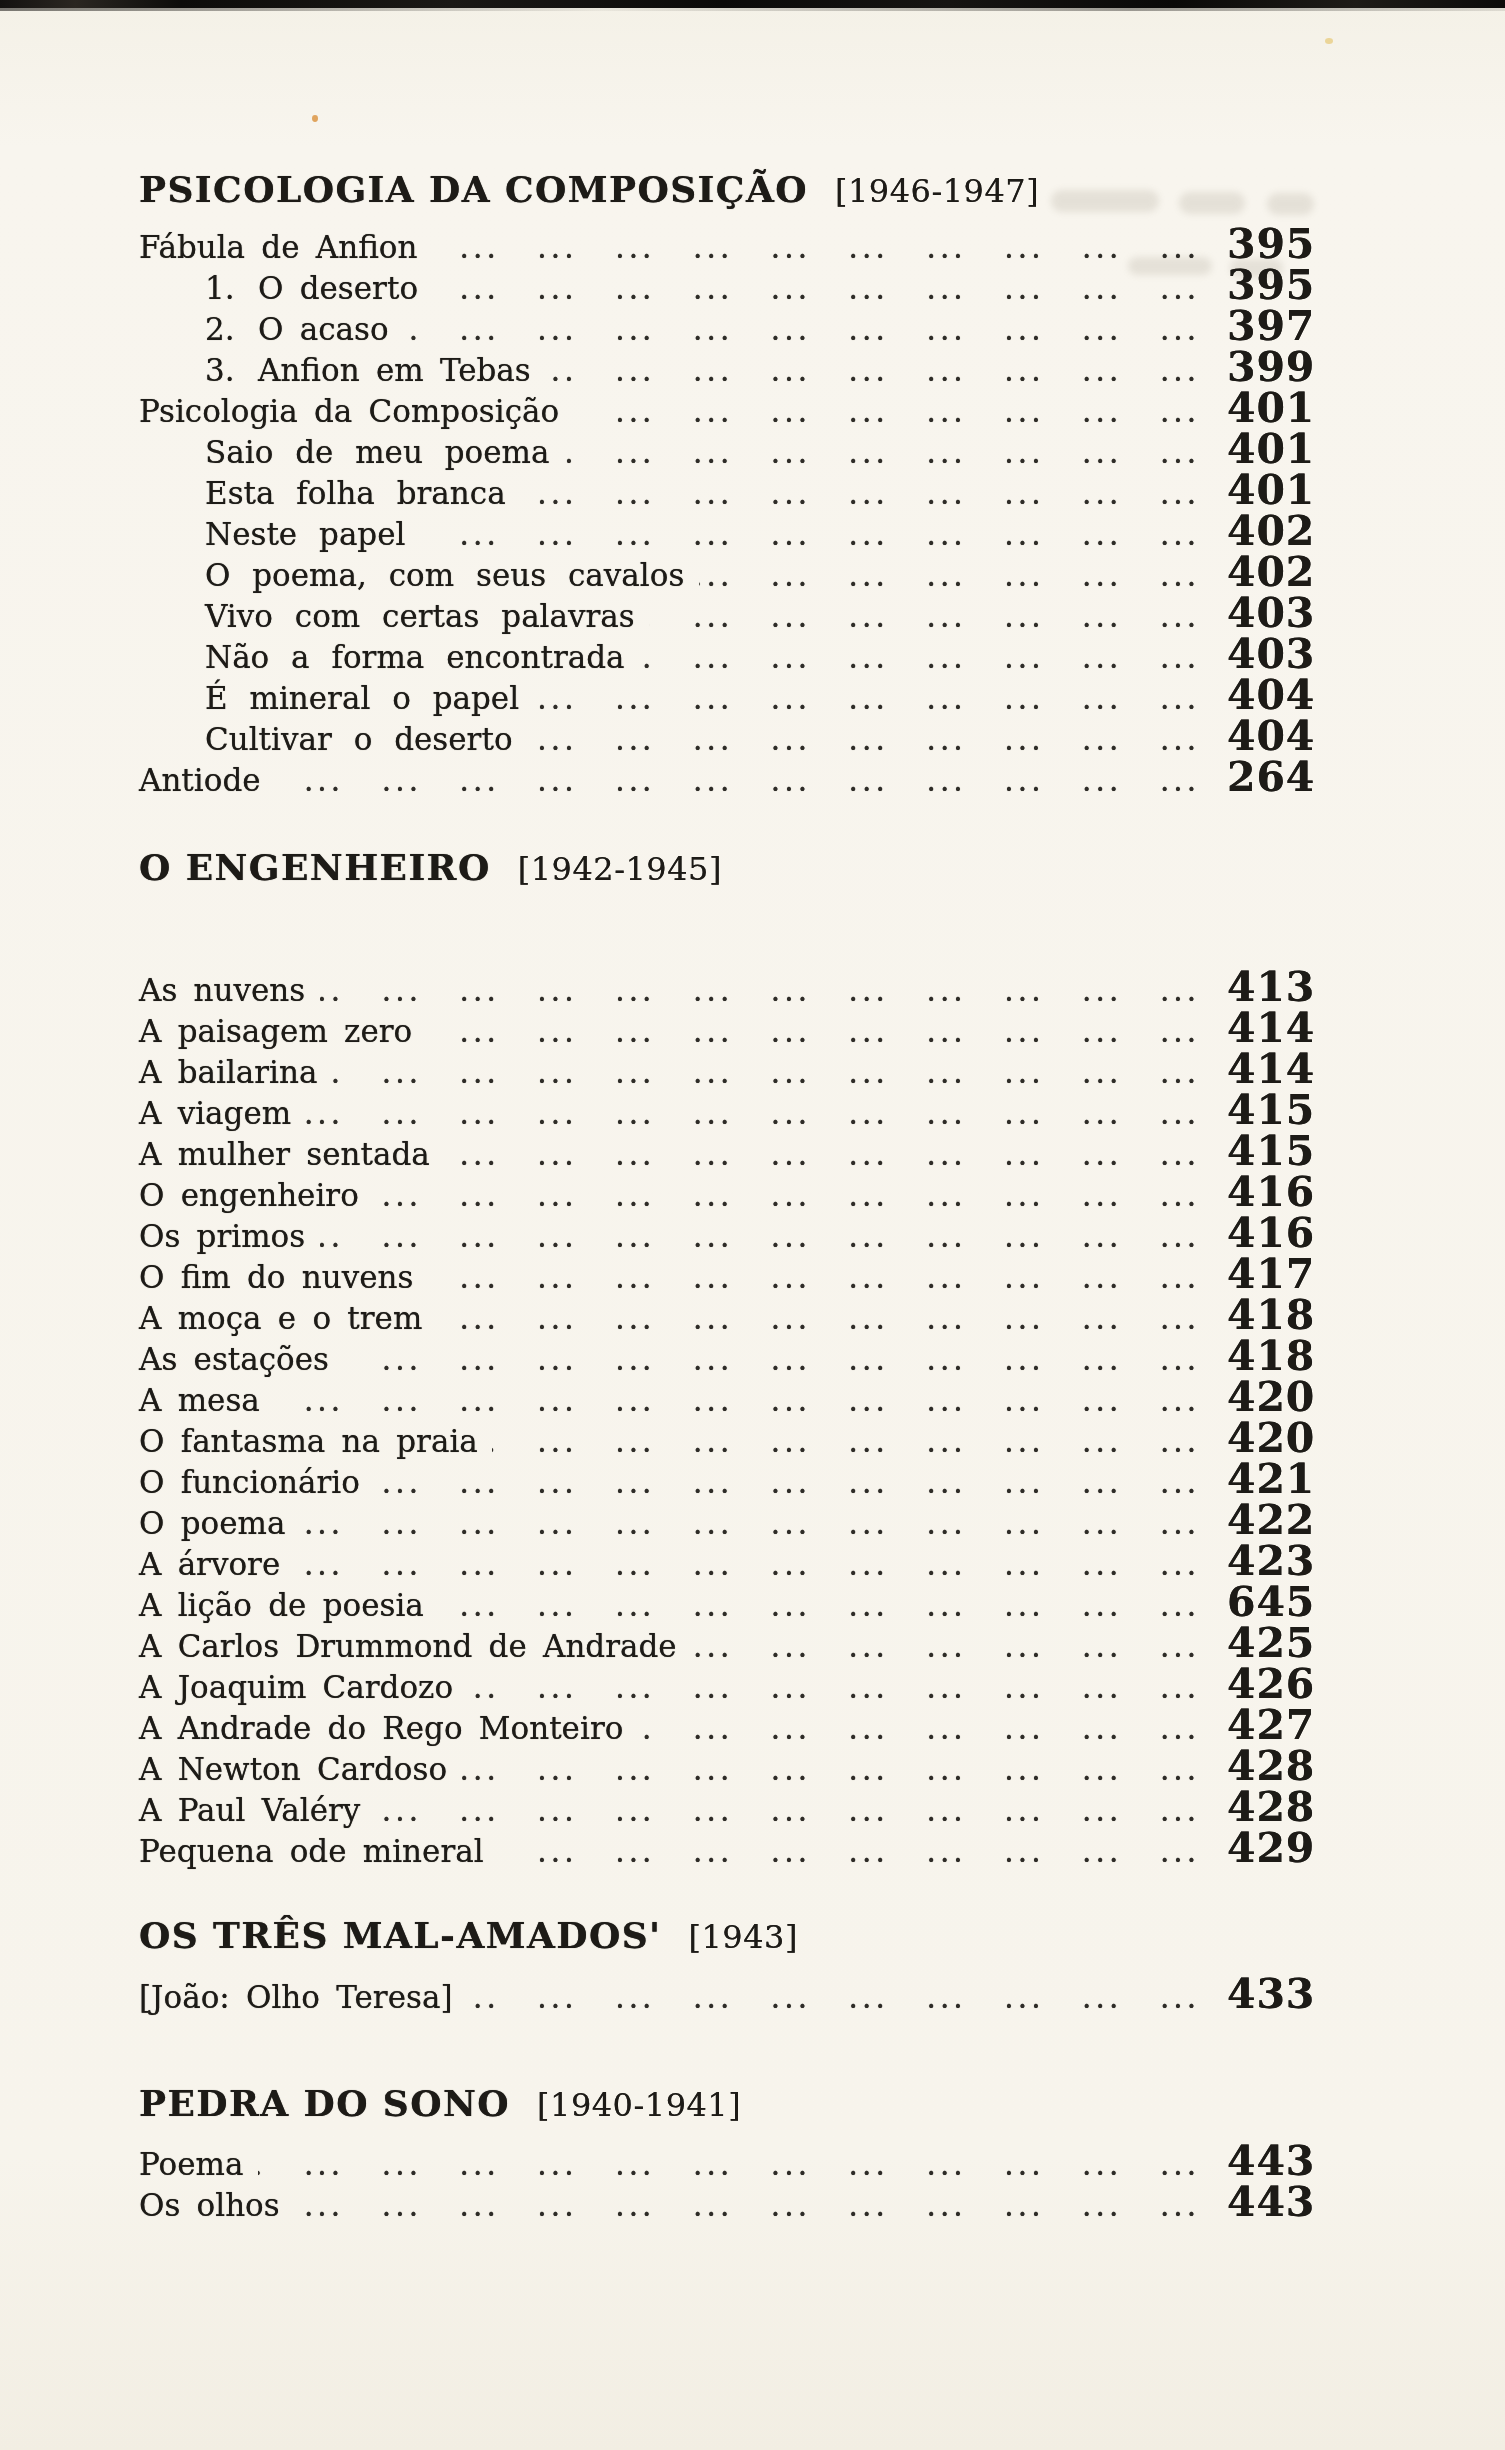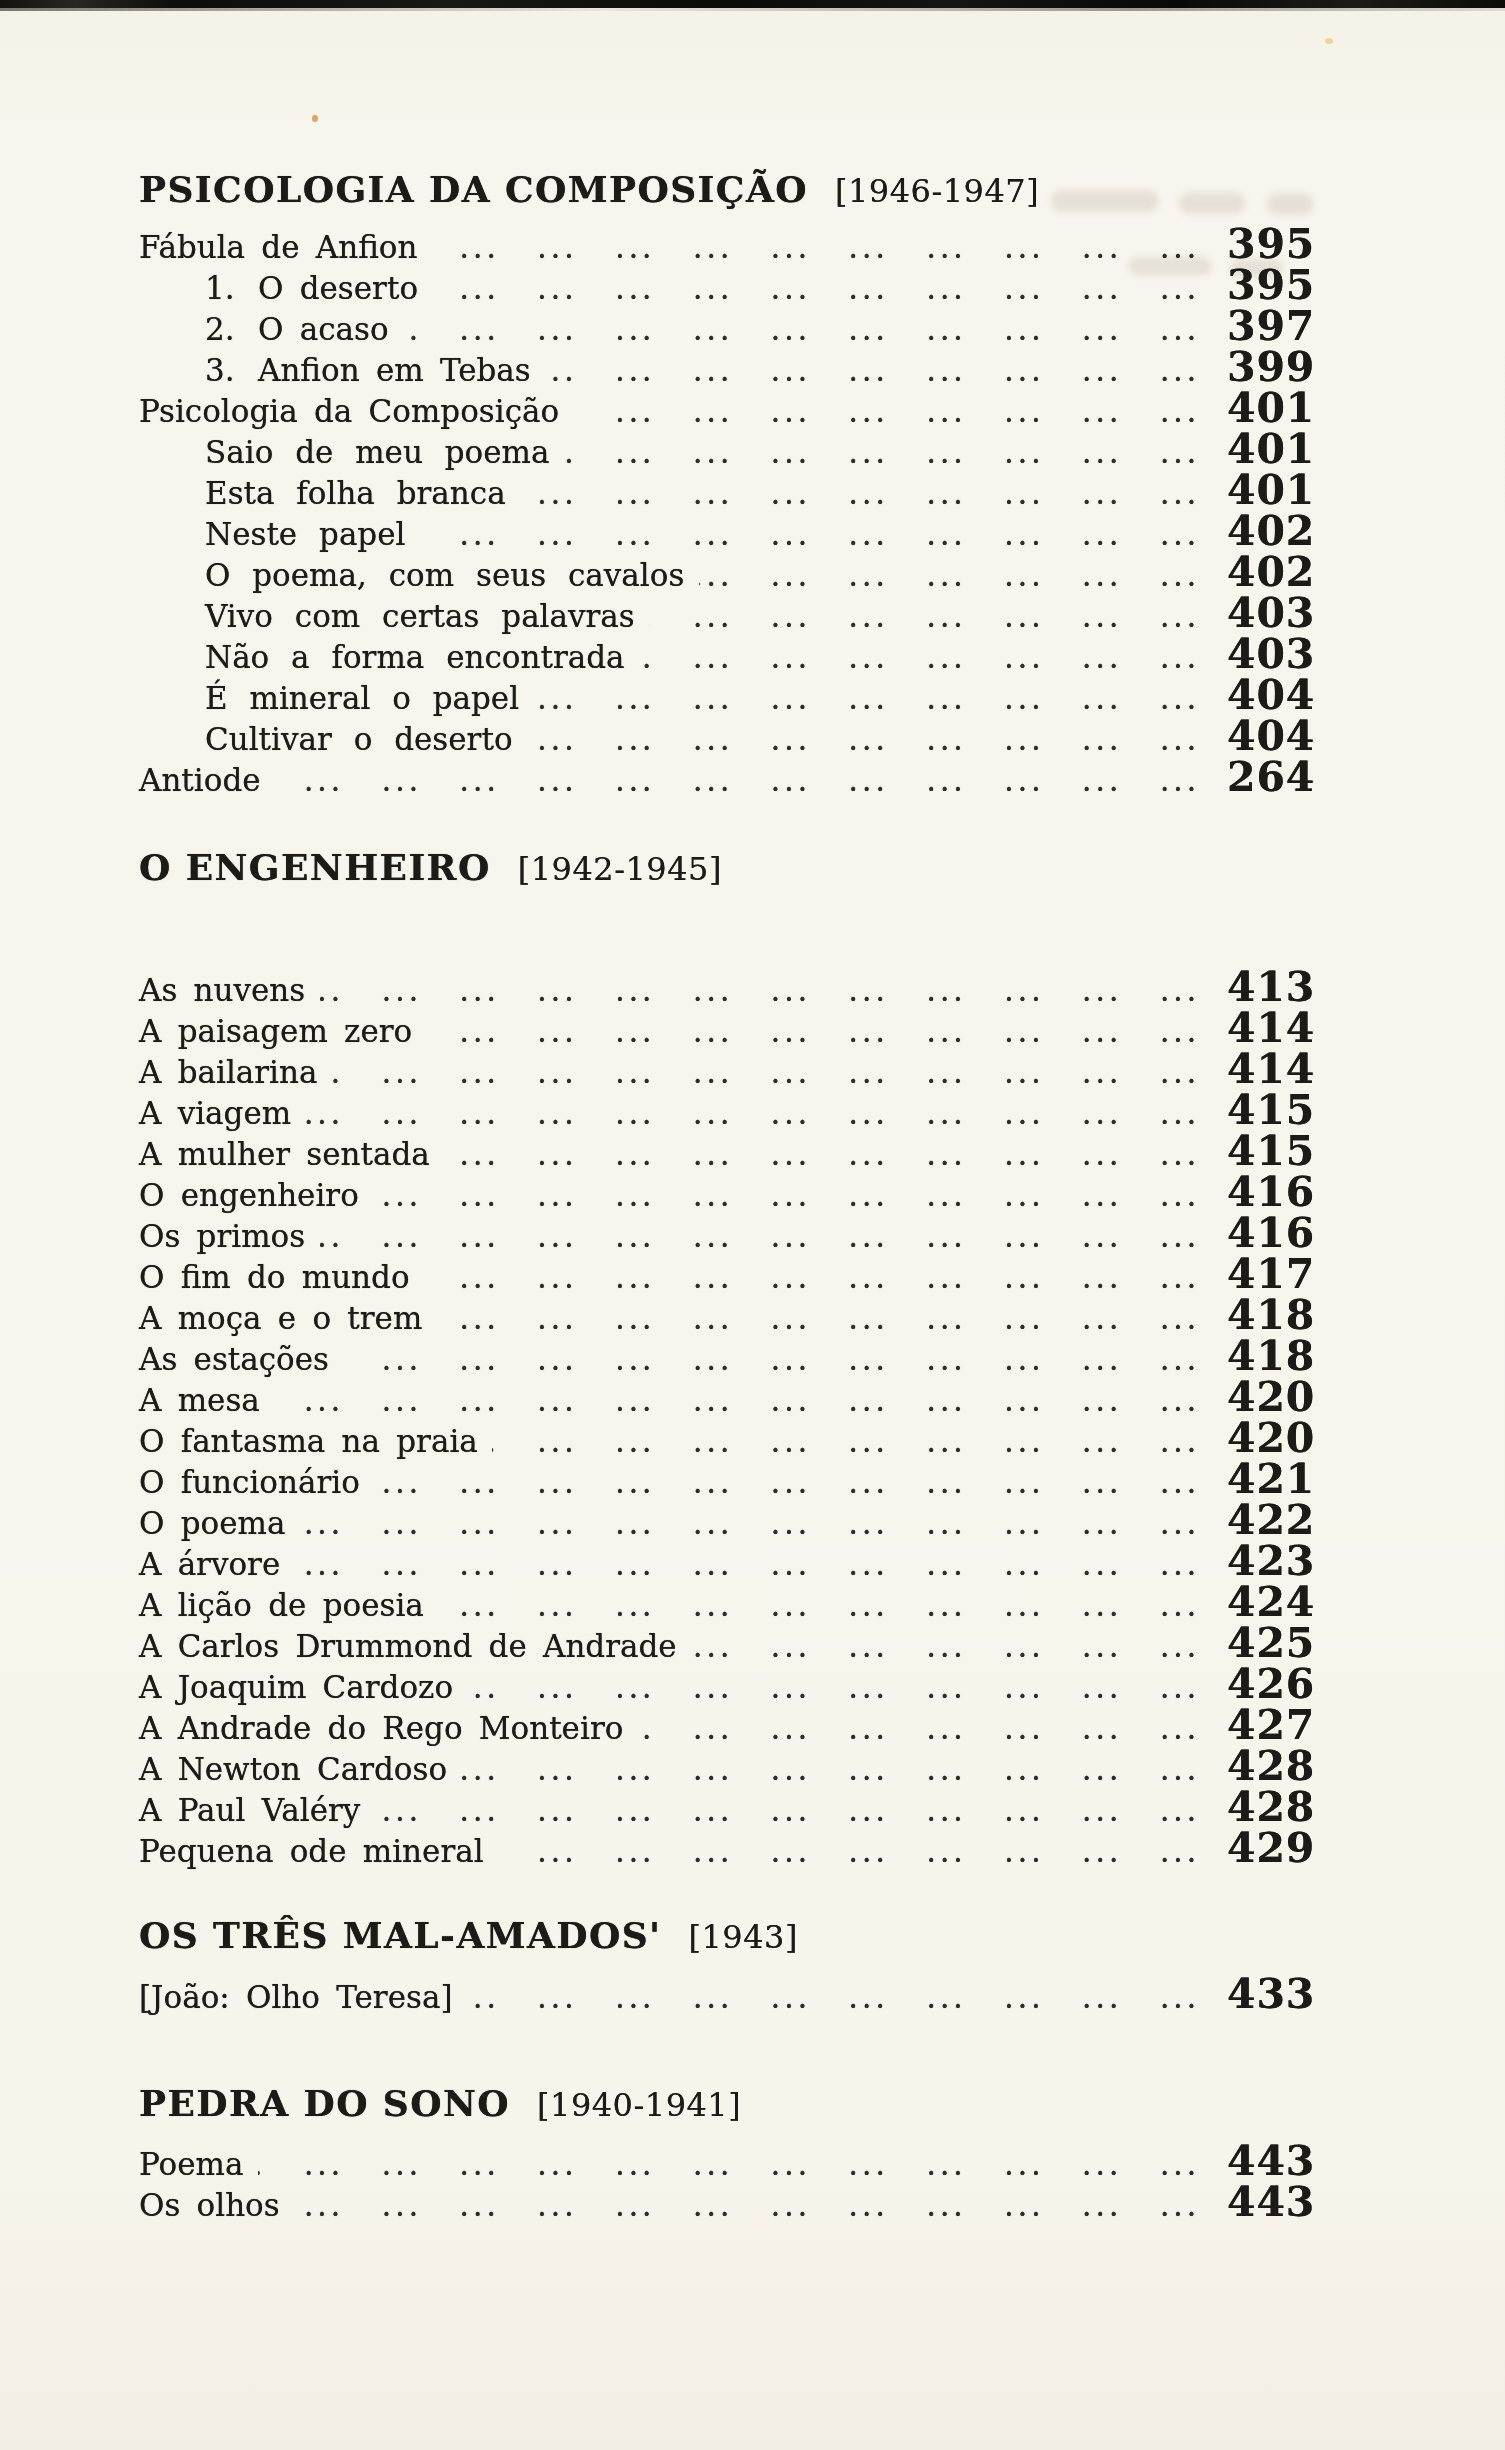--- a/index.html
+++ b/index.html
@@ -225,21 +225,21 @@
     <span class="pageno">416</span>
   </div>
         <div class="row">
 
     <span class="label">Os primos</span>
     <span class="dots">... ... ... ... ... ... ... ... ... ... ... ... ... ... ... ... ... ... ... ... ... ...</span>
     <span class="pageno">416</span>
   </div>
         <div class="row">
 
-    <span class="label">O fim do mundo</span>
+    <span class="label">O fim do nuvens</span>
     <span class="dots">... ... ... ... ... ... ... ... ... ... ... ... ... ... ... ... ... ... ... ... ... ...</span>
     <span class="pageno">417</span>
   </div>
         <div class="row">
 
     <span class="label">A moça e o trem</span>
     <span class="dots">... ... ... ... ... ... ... ... ... ... ... ... ... ... ... ... ... ... ... ... ... ...</span>
     <span class="pageno">418</span>
   </div>
         <div class="row">
@@ -275,21 +275,21 @@
         <div class="row">
 
     <span class="label">A árvore</span>
     <span class="dots">... ... ... ... ... ... ... ... ... ... ... ... ... ... ... ... ... ... ... ... ... ...</span>
     <span class="pageno">423</span>
   </div>
         <div class="row">
 
     <span class="label">A lição de poesia</span>
     <span class="dots">... ... ... ... ... ... ... ... ... ... ... ... ... ... ... ... ... ... ... ... ... ...</span>
-    <span class="pageno">424</span>
+    <span class="pageno">645</span>
   </div>
         <div class="row">
 
     <span class="label">A Carlos Drummond de Andrade</span>
     <span class="dots">... ... ... ... ... ... ... ... ... ... ... ... ... ... ... ... ... ... ... ... ... ...</span>
     <span class="pageno">425</span>
   </div>
         <div class="row">
 
     <span class="label">A Joaquim Cardozo</span>

